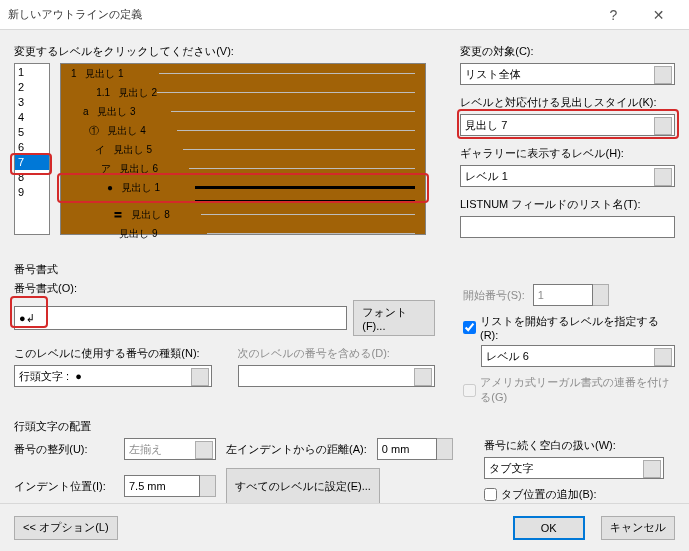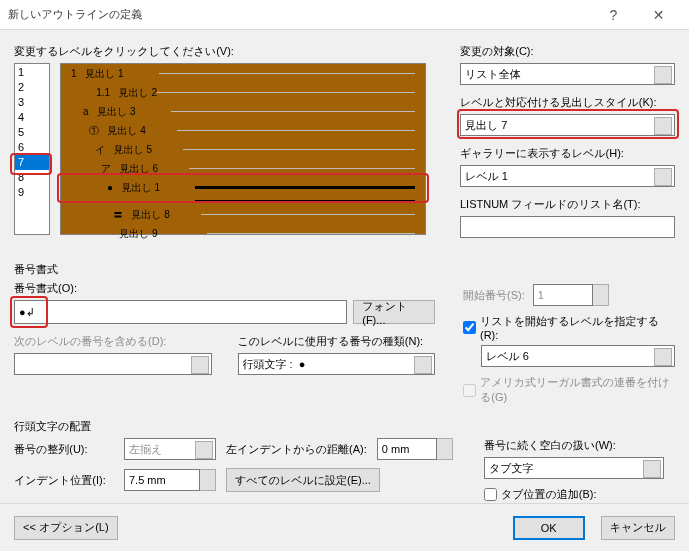--- a/index.html
+++ b/index.html
@@ -22,21 +22,21 @@
 .level-box .lv.sel{background:#0078d7;color:#fff}
 .preview{border:1px solid #828282;background:#a16207;width:366px;height:172px;position:relative}
 .pv-row{height:19px;display:flex;align-items:center}
 .pv-lbl{font-size:10px;width:88px;white-space:pre;padding-left:0}
 .pv-line{flex:1;height:1px;background:#bdbdbd;margin-right:10px}
 .pv-line.b3{height:3px;background:#000}
 .hl-lvl{position:absolute;border:2px solid #d42a2a;border-radius:4px;pointer-events:none}
 .sec-title{margin:14px 0 4px 0}
 .fmt-row{display:flex;gap:6px;align-items:center}
 .num-in{width:356px;height:24px;border:1px solid #7a7a7a;background:#fff;display:flex;align-items:center;padding:0 4px}
-.btn{height:24px;padding:0 8px;border:1px solid #adadad;background:#e1e1e1;display:inline-flex;align-items:center;justify-content:center;cursor:default}
+.btn{height:36px;padding:0 8px;border:1px solid #adadad;background:#e1e1e1;display:inline-flex;align-items:center;justify-content:center;cursor:default}
 .two-col{display:flex;gap:26px;margin-top:10px}
 .col{flex:1}
 .dis{color:#8c8c8c!important}
 .spn{display:inline-flex;align-items:center}
 .spn input{width:60px;height:22px}
 .spn .sp{width:16px;height:22px;border:1px solid #adadad;border-left:none;background:#e1e1e1}
 .ck{display:inline-flex;align-items:center;gap:4px}
 .ck input{width:13px;height:13px}
 .footer{position:absolute;bottom:0;left:0;right:0;height:48px;border-top:1px solid #d8d8d8;background:#f0f0f0;display:flex;align-items:center;padding:0 14px;gap:16px}
 .footer .sp{flex:1}
@@ -148,26 +148,26 @@
       <label class="grp">番号書式(O):</label>
       <div class="fmt-row" style="position:relative">
         <div class="num-in">
             <span>●↲</span>
           </div>
         <div class="btn">フォント(F)...</div>
         <div class="hl-lvl" style="left:-4px;top:-4px;width:38px;height:32px"></div>
       </div>
       <div class="two-col">
         <div class="col">
+          <label class="grp">このレベルに使用する番号の種類(N):</label>
+          <div class="sel-wrap"><input type="text" value="行頭文字 :  ●" style=""></div>
+        </div>
+        <div class="col">
           <label class="grp dis">次のレベルの番号を含める(D):</label>
           <div class="sel-wrap"><input type="text" class="dis" disabled="" style=""></div>
-        </div>
-        <div class="col">
-          <label class="grp">このレベルに使用する番号の種類(N):</label>
-          <div class="sel-wrap"><input type="text" value="行頭文字 :  ●" style=""></div>
         </div>
       </div>
     </div>
 
     <div style="flex:1">
       <div style="display:flex;align-items:center;gap:8px;margin-top:3px">
         <label class="dis">開始番号(S):</label>
         <div class="spn">
             <input type="text" class="dis" disabled="" value="1" style="">
             <div class="sp"></div>

